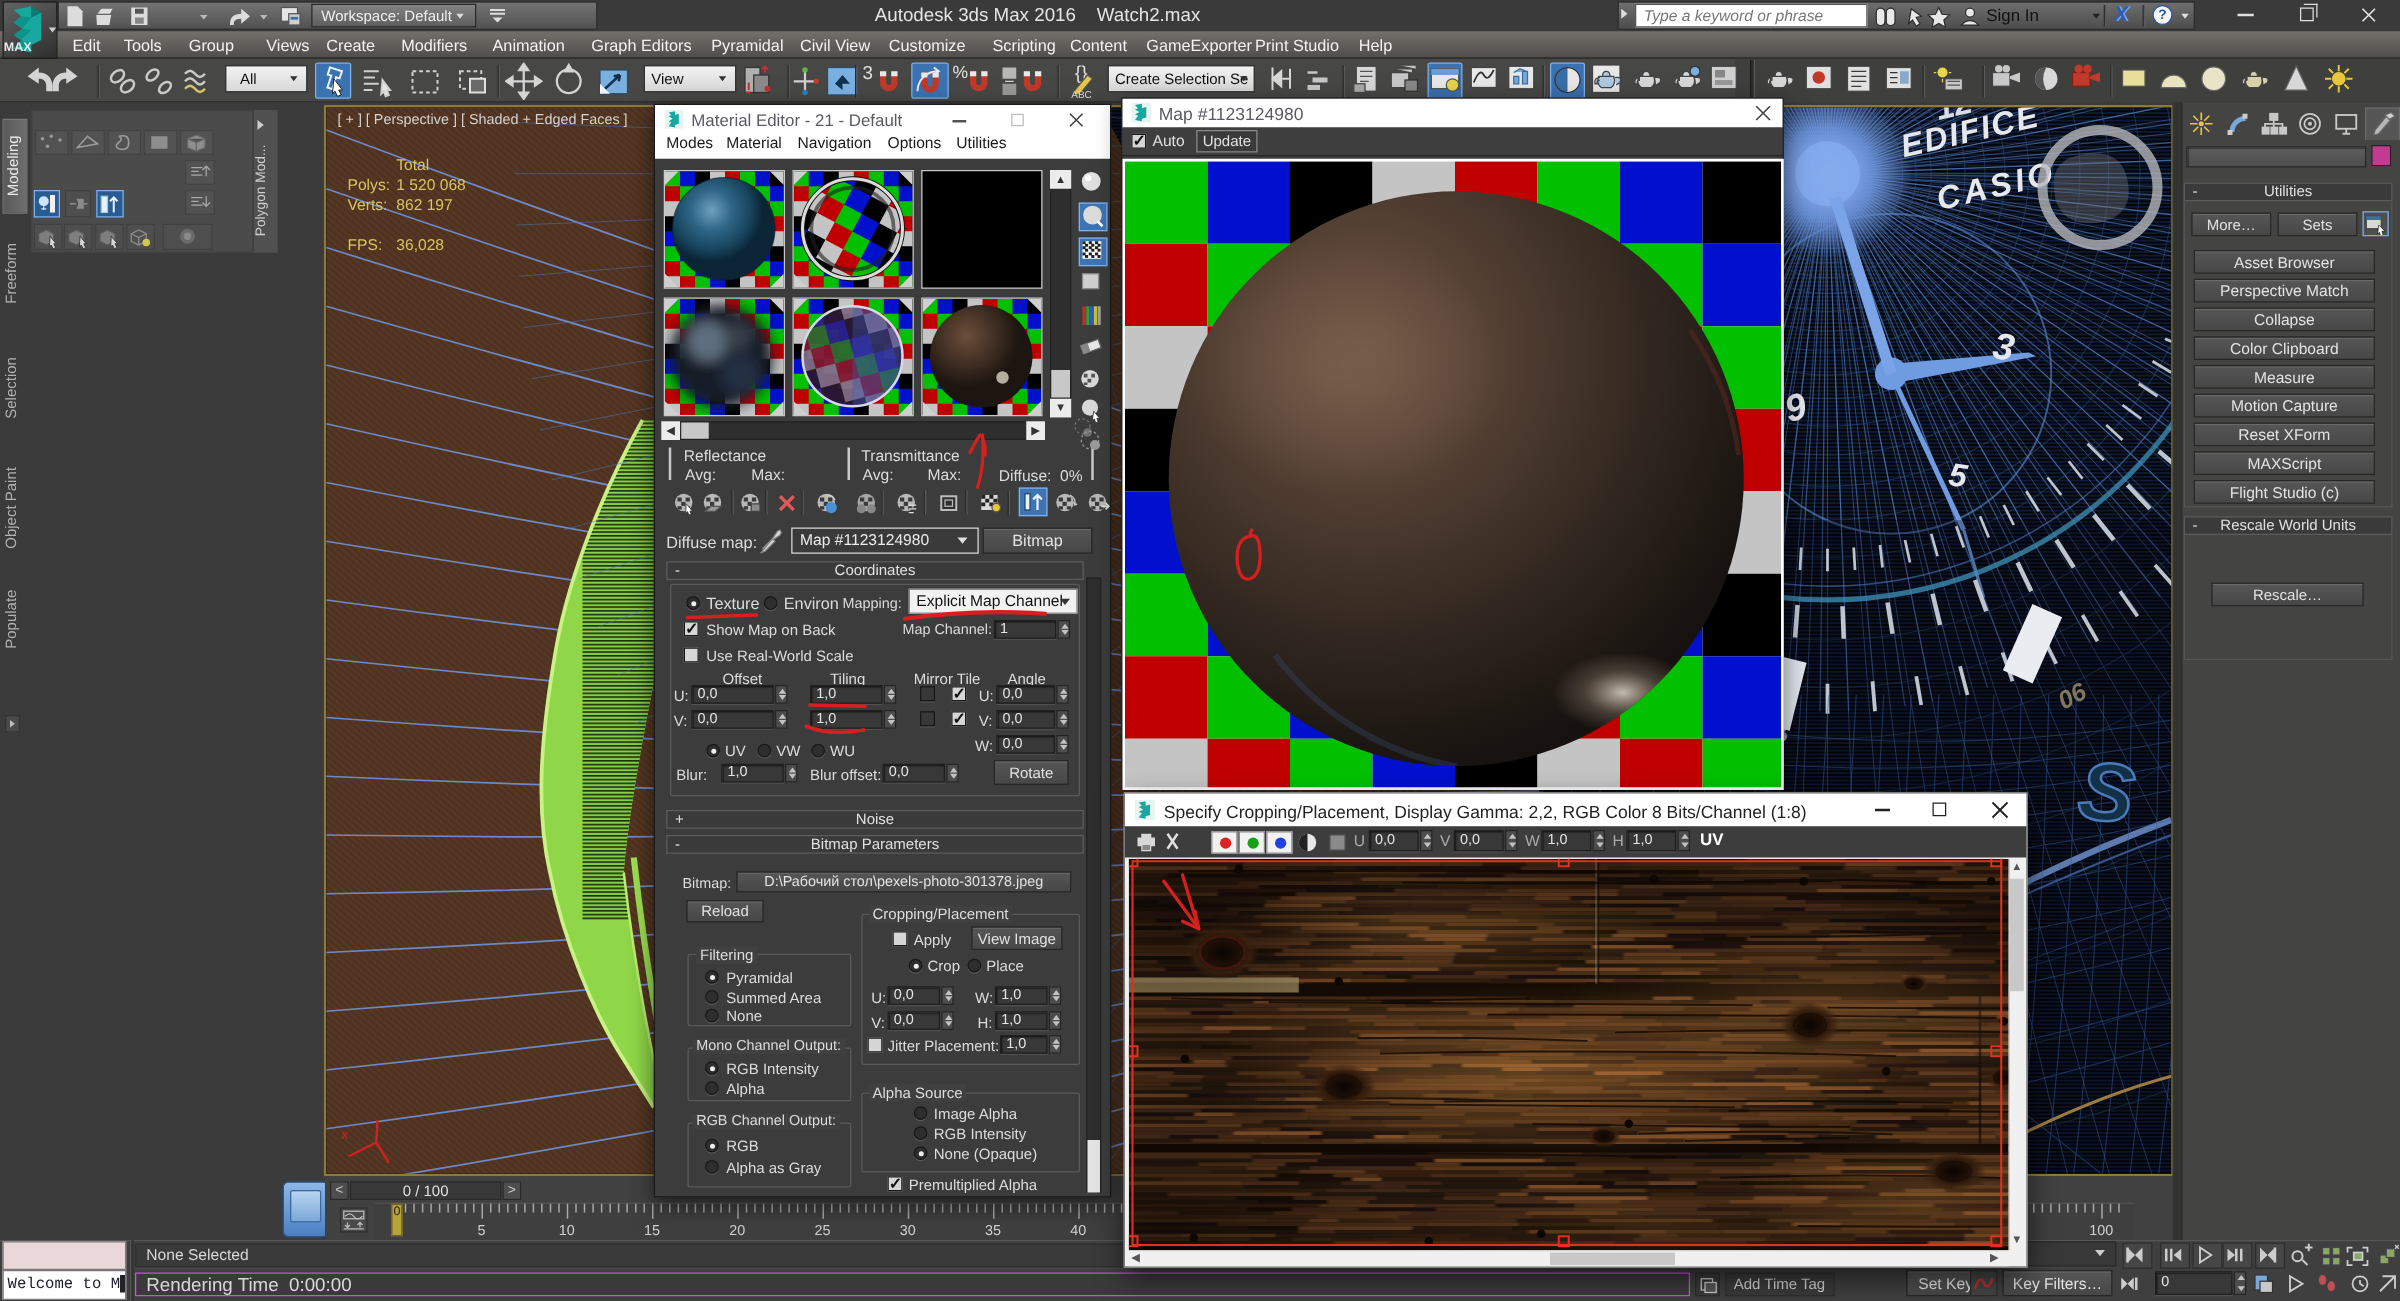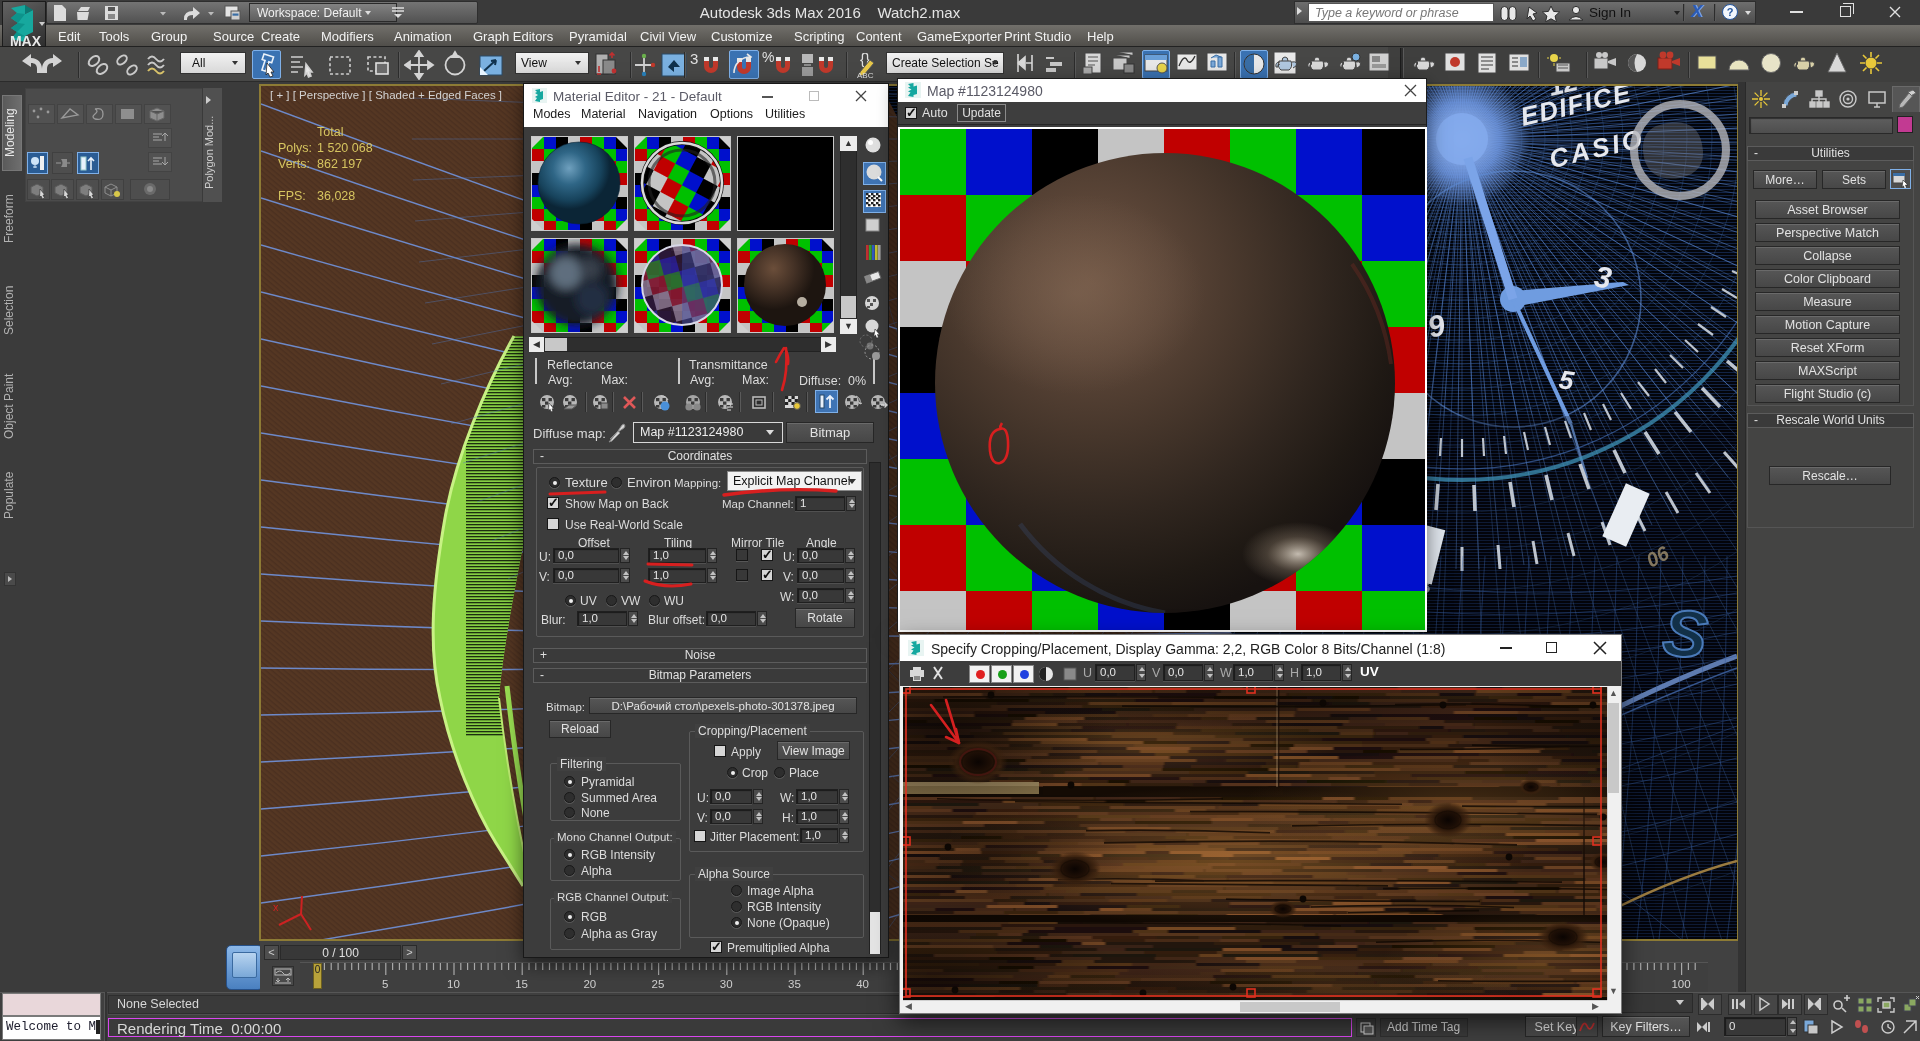--- a/index.html
+++ b/index.html
@@ -24,42 +24,42 @@
 .sep{position:absolute;width:1px;background:#2c2c2c;box-shadow:1px 0 0 #5a5a5a}
 </style></head><body>
 <div class="abs" style="left:0;top:0;width:1920px;height:25px;background:#3a3a3a"></div>
 <div class="abs" style="left:46px;top:1px;width:432px;height:23px;background:linear-gradient(#747474,#515151);border:1px solid #2e2e2e;border-radius:2px"></div>
 <div class="abs" style="left:2px;top:1px;width:44px;height:46px;background:linear-gradient(150deg,#636363,#2e2e2e);border:1px solid #1c1c1c;z-index:60">
 <svg width="42" height="44" style="position:absolute;left:0;top:0">
 <polygon points="8,6 22,3 22,12 30,8 30,30 22,34 22,40 8,37 14,30 8,26 15,21 8,16 14,11" fill="#17a89e"></polygon>
 <polygon points="22,3 30,8 22,12" fill="#0b7a74"></polygon>
 <polygon points="14,11 22,12 15,21 22,22 14,30 22,34 8,37 14,30 8,26 15,21 8,16" fill="#0d938b"></polygon>
 </svg>
-<div class="abs" style="left:0;top:31px;width:38px;text-align:right;font-size:14px;font-weight:bold;color:#e8e8e8">MAX</div>
+<div class="abs" style="left:0;top:31px;width:38px;text-align:left;font-size:10px;font-weight:bold;color:#e8e8e8">MAX</div>
 <div class="abs" style="left:36px;top:20px;border-left:3px solid transparent;border-right:3px solid transparent;border-top:4px solid #ccc"></div>
   </div>
 <svg class="abs" style="left:50px;top:3px" width="170" height="20">
 <g fill="#dcdcdc">
 <path d="M4 2 h8 l4 4 v12 h-12 z"></path>
 <path d="M28 8 l3 -4 h9 l-2 4 z M27 9 h12 l-1.5 8 h-10 z"></path>
 <rect x="55" y="3" width="13" height="14"></rect>
       <rect x="58" y="4" width="7" height="4" fill="#555"></rect>
       <rect x="58" y="11" width="7" height="5" fill="#888"></rect>
 <path d="M86 16 q0 -8 9 -8 l0 -4 7 6 -7 6 0 -4 q-6 0 -6 4 l0 1 -3 0 z" transform="translate(33,0) scale(-1,1) translate(-14,0)"></path>
 <path d="M134 16 q0 -8 9 -8 l0 -4 7 6 -7 6 0 -4 q-6 0 -6 4 l0 1 -3 0 z"></path>
 </g>
 <path d="M110 9 l3 3.5 3 -3.5 z" fill="#bbb"></path>
     <path d="M158 9 l3 3.5 3 -3.5 z" fill="#bbb"></path>
 </svg>
 <svg class="abs" style="left:224px;top:4px" width="20" height="18">
     <rect x="1" y="2" width="13" height="11" fill="#e4e4e4" stroke="#555"></rect>
     <rect x="7" y="7" width="9" height="9" fill="#cfcfcf" stroke="#555"></rect>
     <rect x="8.5" y="9.5" width="6" height="2.2" fill="#3a6ea5"></rect>
   </svg>
-<div class="abs" style="left:249px;top:3px;width:148px;height:19px;background:linear-gradient(#828282,#5e5e5e);border:1px solid #2a2a2a;font-size:12px;color:#f0f0f0;padding:2px 0 0 7px">Workspace: Default</div>
+<div class="abs" style="left:249px;top:3px;width:132px;height:19px;background:linear-gradient(#828282,#5e5e5e);border:1px solid #2a2a2a;font-size:12px;color:#f0f0f0;padding:2px 0 0 7px">Workspace: Default</div>
 <div class="abs" style="left:365px;top:11px;border-left:3.5px solid transparent;border-right:3.5px solid transparent;border-top:4px solid #ddd"></div>
 <svg class="abs" style="left:390px;top:5px" width="18" height="16">
     <path d="M2 3 h12 M2 6 h12" stroke="#ddd" stroke-width="1.5"></path>
     <path d="M4 9 l4 4 4 -4 z" fill="#ddd"></path>
   </svg>
 <div class="abs" style="left:0;top:4px;width:1660px;text-align:center;font-size:15px;color:#e4e4e4">Autodesk 3ds Max 2016 &nbsp;&nbsp; Watch2.max</div>
 <div class="abs" style="left:1294px;top:1px;width:462px;height:23px;background:linear-gradient(#6e6e6e,#4d4d4d);border:1px solid #2e2e2e"></div>
 <div class="abs" style="left:1297px;top:7px;border-top:4px solid transparent;border-bottom:4px solid transparent;border-left:5px solid #ddd"></div>
 <div class="abs" style="left:1308px;top:3px;width:186px;height:19px;background:#fff;border:1px solid #555;font-style:italic;font-size:12.5px;color:#777;padding:2px 0 0 6px">Type a keyword or phrase</div>
 <svg class="abs" style="left:1499px;top:4px" width="160" height="18" fill="#e8e8e8" stroke="#2d2d2d" stroke-width="1">
@@ -80,21 +80,21 @@
 <div class="abs" style="left:1790px;top:11px;width:13px;height:1.6px;background:#e0e0e0"></div>
 <div class="abs" style="left:1840px;top:6px;width:11px;height:11px;border:1.2px solid #e0e0e0"></div>
 <div class="abs" style="left:1843px;top:3px;width:11px;height:11px;border:1.2px solid #e0e0e0;border-bottom:none;border-left:none"></div>
 <svg class="abs" style="left:1888px;top:5px" width="14" height="14">
     <path d="M2 2 L12 12 M12 2 L2 12" stroke="#e0e0e0" stroke-width="1.4"></path>
   </svg>
 <div class="abs" style="left:0;top:25px;width:1920px;height:22px;background:linear-gradient(#72706b,#504e4a);border-bottom:1px solid #222"></div>
 <div class="mitem" style="left:58px;top:29px">Edit</div>
 <div class="mitem" style="left:99px;top:29px">Tools</div>
 <div class="mitem" style="left:151px;top:29px">Group</div>
-<div class="mitem" style="left:213px;top:29px">Source</div>
+<div class="mitem" style="left:213px;top:29px">Views</div>
 <div class="mitem" style="left:261px;top:29px">Create</div>
 <div class="mitem" style="left:321px;top:29px">Modifiers</div>
 <div class="mitem" style="left:394px;top:29px">Animation</div>
 <div class="mitem" style="left:473px;top:29px">Graph Editors</div>
 <div class="mitem" style="left:569px;top:29px">Pyramidal</div>
 <div class="mitem" style="left:640px;top:29px">Civil View</div>
 <div class="mitem" style="left:711px;top:29px">Customize</div>
 <div class="mitem" style="left:794px;top:29px">Scripting</div>
 <div class="mitem" style="left:856px;top:29px">Content</div>
 <div class="mitem" style="left:917px;top:29px">GameExporter</div>

